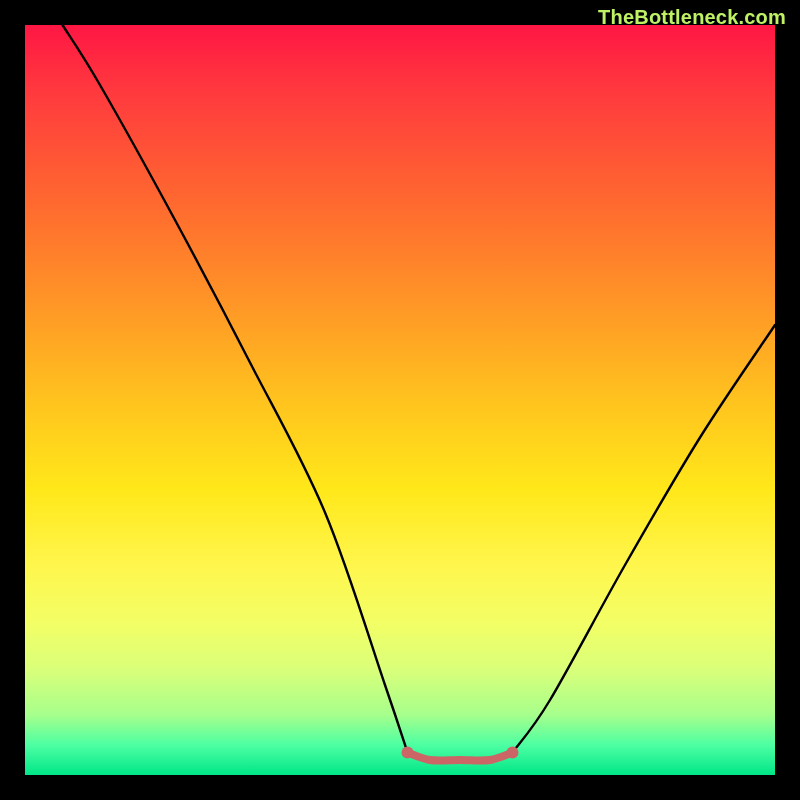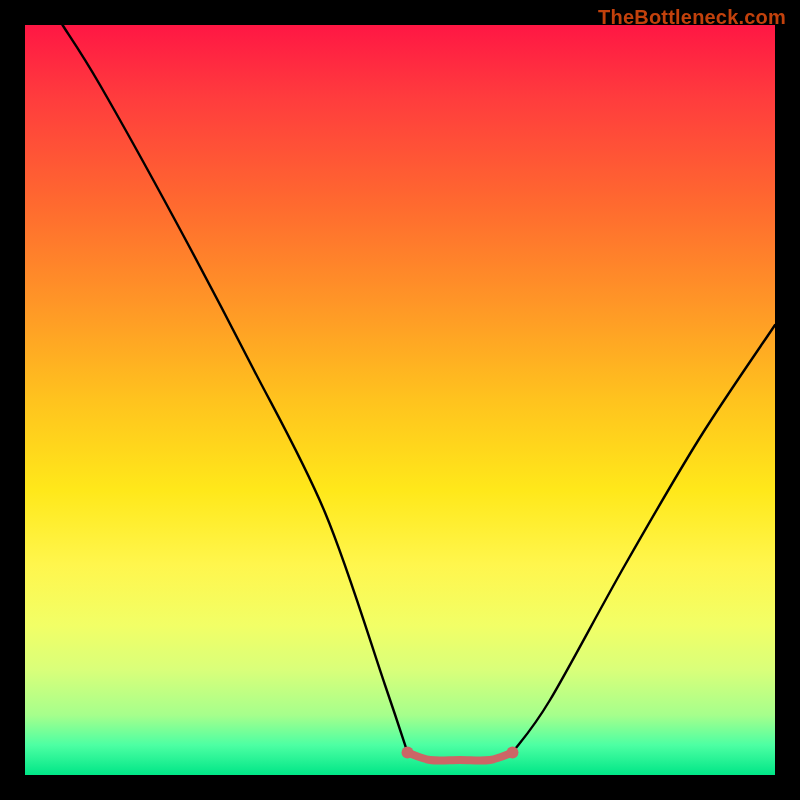--- a/index.html
+++ b/index.html
@@ -36,21 +36,21 @@
       #d9ff7a 86%,
       #a6ff8c 92%,
       #4dffa3 96%,
       #00e687 100%
     );
   }
   .watermark {
     position: absolute;
     top: 6px;
     right: 14px;
-    color: #c2410c;
+    color: #bef264;
     font-size: 20px;
     font-weight: 600;
     letter-spacing: 0.2px;
     user-select: none;
   }
   svg.curve {
     position: absolute;
     left: 0;
     top: 0;
     width: 750px;

